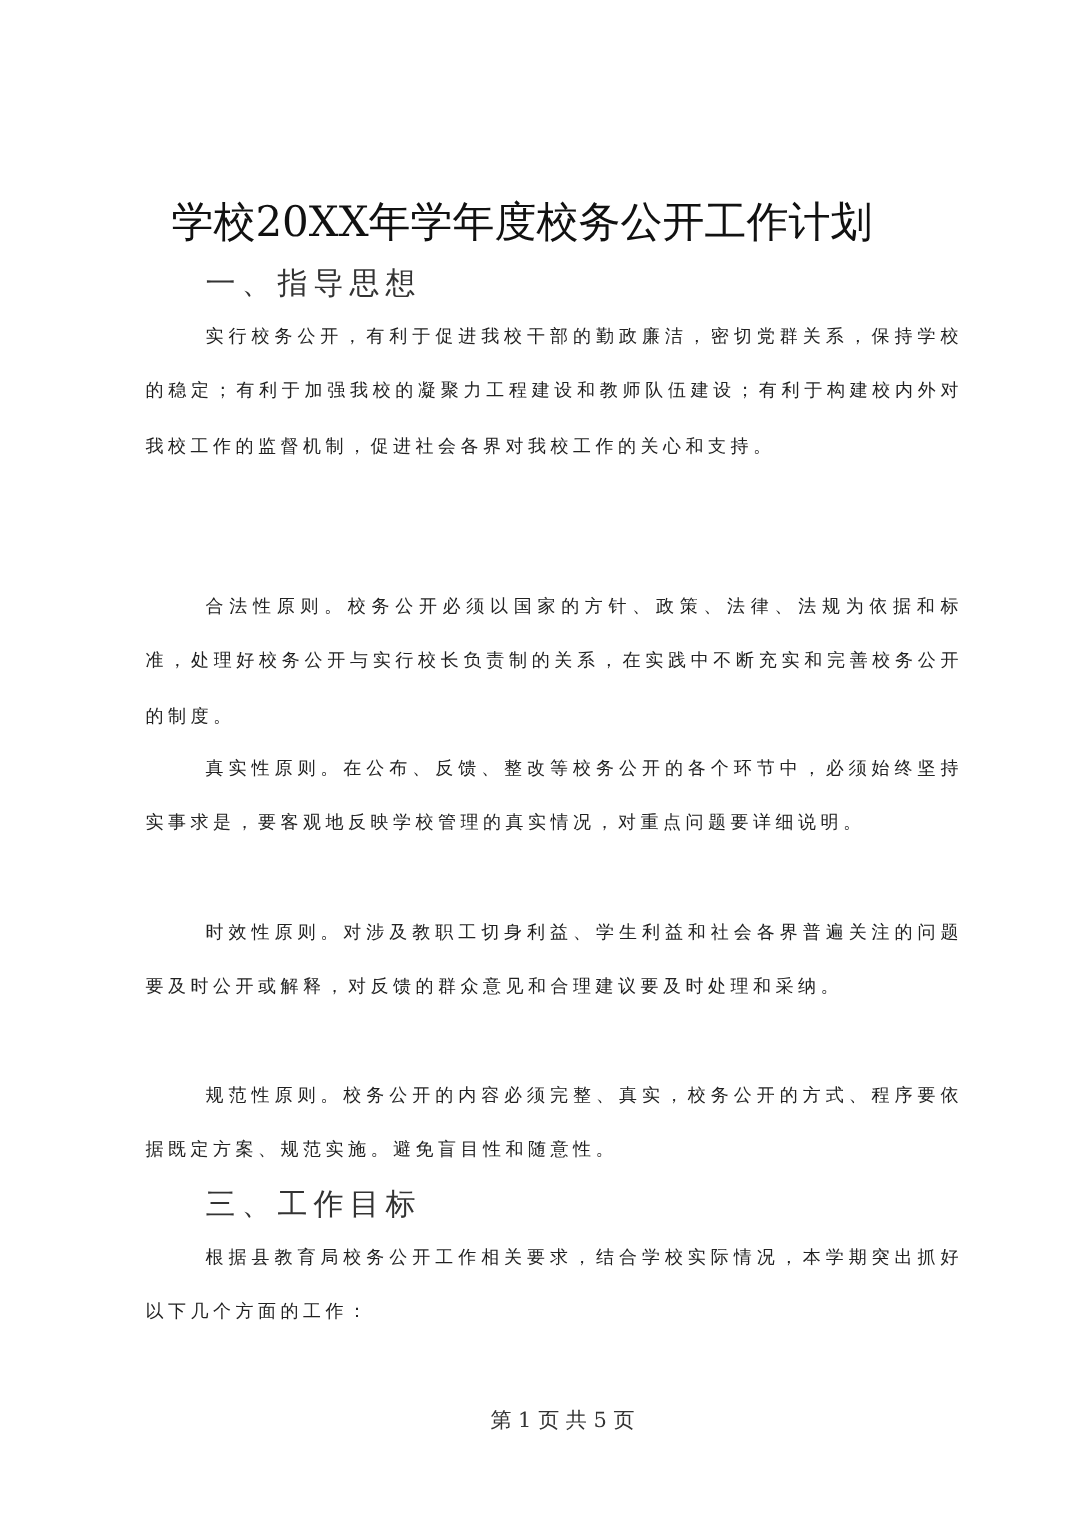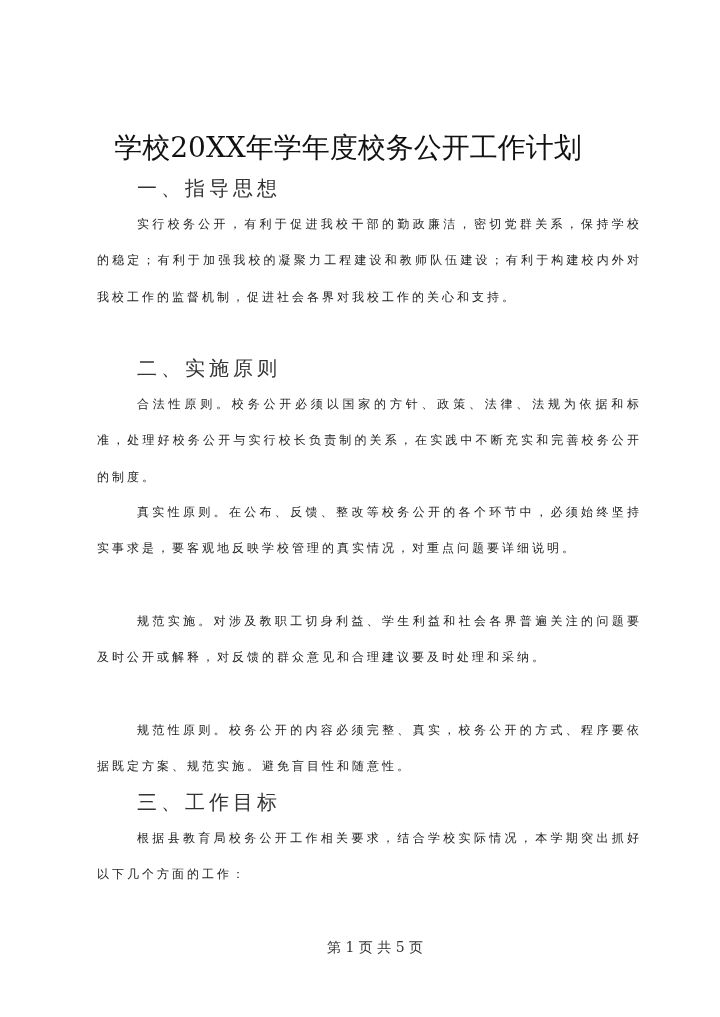--- a/index.html
+++ b/index.html
@@ -17,23 +17,22 @@
 </style>
 </head>
 <body>
 
 <div class="page">
   <div class="title">学校20XX年学年度校务公开工作计划</div>
 
   <div class="heading" style="top:170px;">一、指导思想</div>
   <div class="para indent" style="top:206px;">实行校务公开，有利于促进我校干部的勤政廉洁，密切党群关系，保持学校的稳定；有利于加强我校的凝聚力工程建设和教师队伍建设；有利于构建校内外对我校工作的监督机制，促进社会各界对我校工作的关心和支持。</div>
 
-  <div class="heading" style="top:350px;">二、实施原则</div>
   <div class="para indent" style="top:386px;">合法性原则。校务公开必须以国家的方针、政策、法律、法规为依据和标准，处理好校务公开与实行校长负责制的关系，在实践中不断充实和完善校务公开的制度。</div>
   <div class="para indent" style="top:494px;">真实性原则。在公布、反馈、整改等校务公开的各个环节中，必须始终坚持实事求是，要客观地反映学校管理的真实情况，对重点问题要详细说明。</div>
-  <div class="para indent" style="top:603px;">规范实施。对涉及教职工切身利益、学生利益和社会各界普遍关注的问题要及时公开或解释，对反馈的群众意见和合理建议要及时处理和采纳。</div>
+  <div class="para indent" style="top:603px;">时效性原则。对涉及教职工切身利益、学生利益和社会各界普遍关注的问题要及时公开或解释，对反馈的群众意见和合理建议要及时处理和采纳。</div>
   <div class="para indent" style="top:712px;">规范性原则。校务公开的内容必须完整、真实，校务公开的方式、程序要依据既定方案、规范实施。避免盲目性和随意性。</div>
 
   <div class="heading" style="top:784px;">三、工作目标</div>
   <div class="para indent" style="top:820px;">根据县教育局校务公开工作相关要求，结合学校实际情况，本学期突出抓好以下几个方面的工作：</div>
 
   <div class="footer">第 1 页  共 5 页</div>
 </div>
 
 </body></html>

